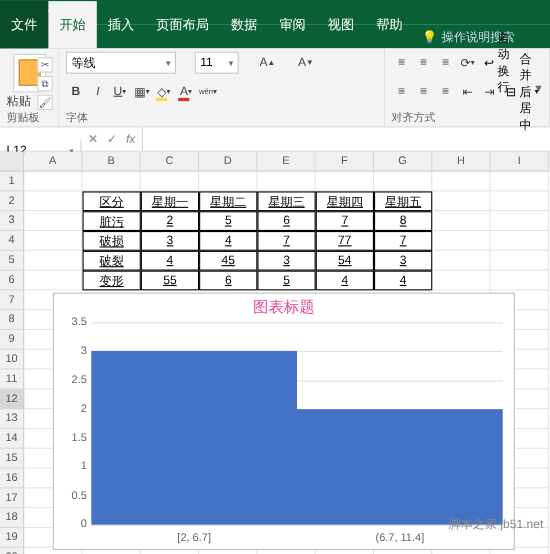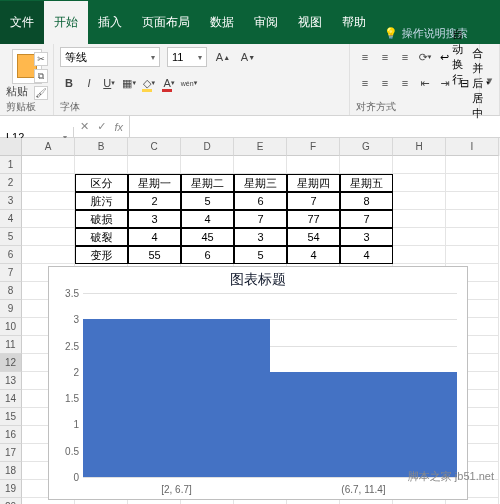--- a/index.html
+++ b/index.html
@@ -13,45 +13,45 @@
 .tell-me { display: flex; align-items: center; gap: 4px; padding: 3px 8px; color: #cde; font-size: 11px; }
 .ribbon { height: 72px; background: #f3f3f3; border-bottom: 1px solid #d4d4d4; display: flex; }
 .ribgroup { border-right: 1px solid #e0e0e0; padding: 3px 6px 1px 6px; display: flex; flex-direction: column; justify-content: space-between; }
 .glabel { text-align: left; font-size: 10px; color: #666; padding-top: 1px; }
 .clipboard { width: 54px; }
 .clipboard .paste { width: 30px; height: 36px; border: 1px solid #cfcfcf; background: #fff; margin: 2px auto 0; position: relative; }
 .clipboard .paste::before { content: ""; position: absolute; left: 4px; top: 4px; width: 18px; height: 22px; background: #ffb84d; border: 1px solid #c88a2a; }
 .clipboard .side { position: absolute; left: 34px; top: 8px; display: flex; flex-direction: column; gap: 3px; }
 .mini { width: 14px; height: 14px; border: 1px solid #cfcfcf; background: #fff; font-size: 9px; display: flex; align-items: center; justify-content: center; color: #555; }
 .font { flex: 1; }
-.fontrow { display: flex; gap: 7px; align-items: center; margin-bottom: 3px; }
+.fontrow { display: flex; gap: 17px; align-items: center; margin-bottom: 3px; }
 .combo { height: 20px; border: 1px solid #c8c8c8; background: #fff; display: flex; align-items: center; padding: 0 4px; font-size: 11px; min-width: 40px; justify-content: space-between; }
 .combo .dd { font-size: 8px; color: #666; margin-left: 3px; }
 .btns { display: flex; gap: 2px; }
 .btn { min-width: 18px; height: 20px; display: flex; align-items: center; justify-content: center; font-size: 11px; color: #444; cursor: pointer; }
 .align { width: 130px; }
 .alignrow { display: flex; gap: 2px; align-items: center; margin-bottom: 3px; }
 .wrap-btn, .merge-btn { height: 20px; display: flex; align-items: center; gap: 3px; font-size: 11px; padding: 0 4px; }
 .chev { width: 20px; }
 .namebar { height: 22px; background: #fff; border-bottom: 1px solid #d4d4d4; display: flex; align-items: center; }
 .namebox { width: 74px; border-right: 1px solid #d4d4d4; height: 100%; display: flex; align-items: center; padding: 0 6px; font-size: 11px; justify-content: space-between; margin-top: 21px; }
 .fxarea { display: flex; align-items: center; gap: 8px; padding: 0 6px; color: #888; font-size: 11px; }
 .sheet { display: flex; height: calc(504px - 22px - 22px - 72px - 22px); background: #fff; }
 .rowhdrs { width: 22px; background: #f0f0f0; }
 .rowhdrs .corner { height: 18px; border-bottom: 1px solid #ccc; border-right: 1px solid #ccc; background: #e8e8e8; }
 .rowhdrs .rh { height: 18px; border-bottom: 1px solid #d8d8d8; border-right: 1px solid #ccc; display: flex; align-items: center; justify-content: center; font-size: 10px; color: #555; }
 .gridwrap { flex: 1; overflow: hidden; }
 .colhdrs { display: flex; height: 18px; background: #f0f0f0; }
 .colhdrs .ch { width: 53px; border-right: 1px solid #d8d8d8; border-bottom: 1px solid #ccc; display: flex; align-items: center; justify-content: center; font-size: 10px; color: #555; }
 .grid { position: relative; }
-.gridrow { display: flex; height: 18px; }
+.gridrow { display: flex; height: 18px; text-decoration: underline; }
 .cell { width: 53px; height: 18px; border-right: 1px solid #e4e4e4; border-bottom: 1px solid #e4e4e4; font-size: 11px; display: flex; align-items: center; justify-content: center; }
 .tbl { border: 1px solid #000 !important; }
 .chartobj { position: absolute; left: 26px; top: 110px; width: 420px; height: 234px; background: #fff; border: 1px solid #bfbfbf; }
-.charttitle { text-align: center; font-size: 14px; color: #0f172a; padding: 4px 0; }
+.charttitle { text-align: center; font-size: 14px; color: #ec4899; padding: 4px 0; }
 .plot { position: absolute; left: 34px; top: 26px; right: 10px; bottom: 22px; }
 .yaxis { position: absolute; left: -28px; top: 0; bottom: 0; width: 24px; }
 .ytick { position: absolute; right: 0; font-size: 10px; color: #666; transform: translateY(50%); }
 .gridline { position: absolute; left: 0; right: 0; border-top: 1px solid #e0e0e0; }
 .bar { position: absolute; bottom: 0; background: #4472C4; }
 .xaxis { position: absolute; left: 34px; right: 10px; bottom: 4px; display: flex; }
 .xlabel { flex: 1; text-align: center; font-size: 10px; color: #666; }
 .watermark { position: absolute; right: 6px; bottom: 20px; font-size: 11px; color: #888; }
 .rh.sel { background: #d6d6d6; }
 </style>

